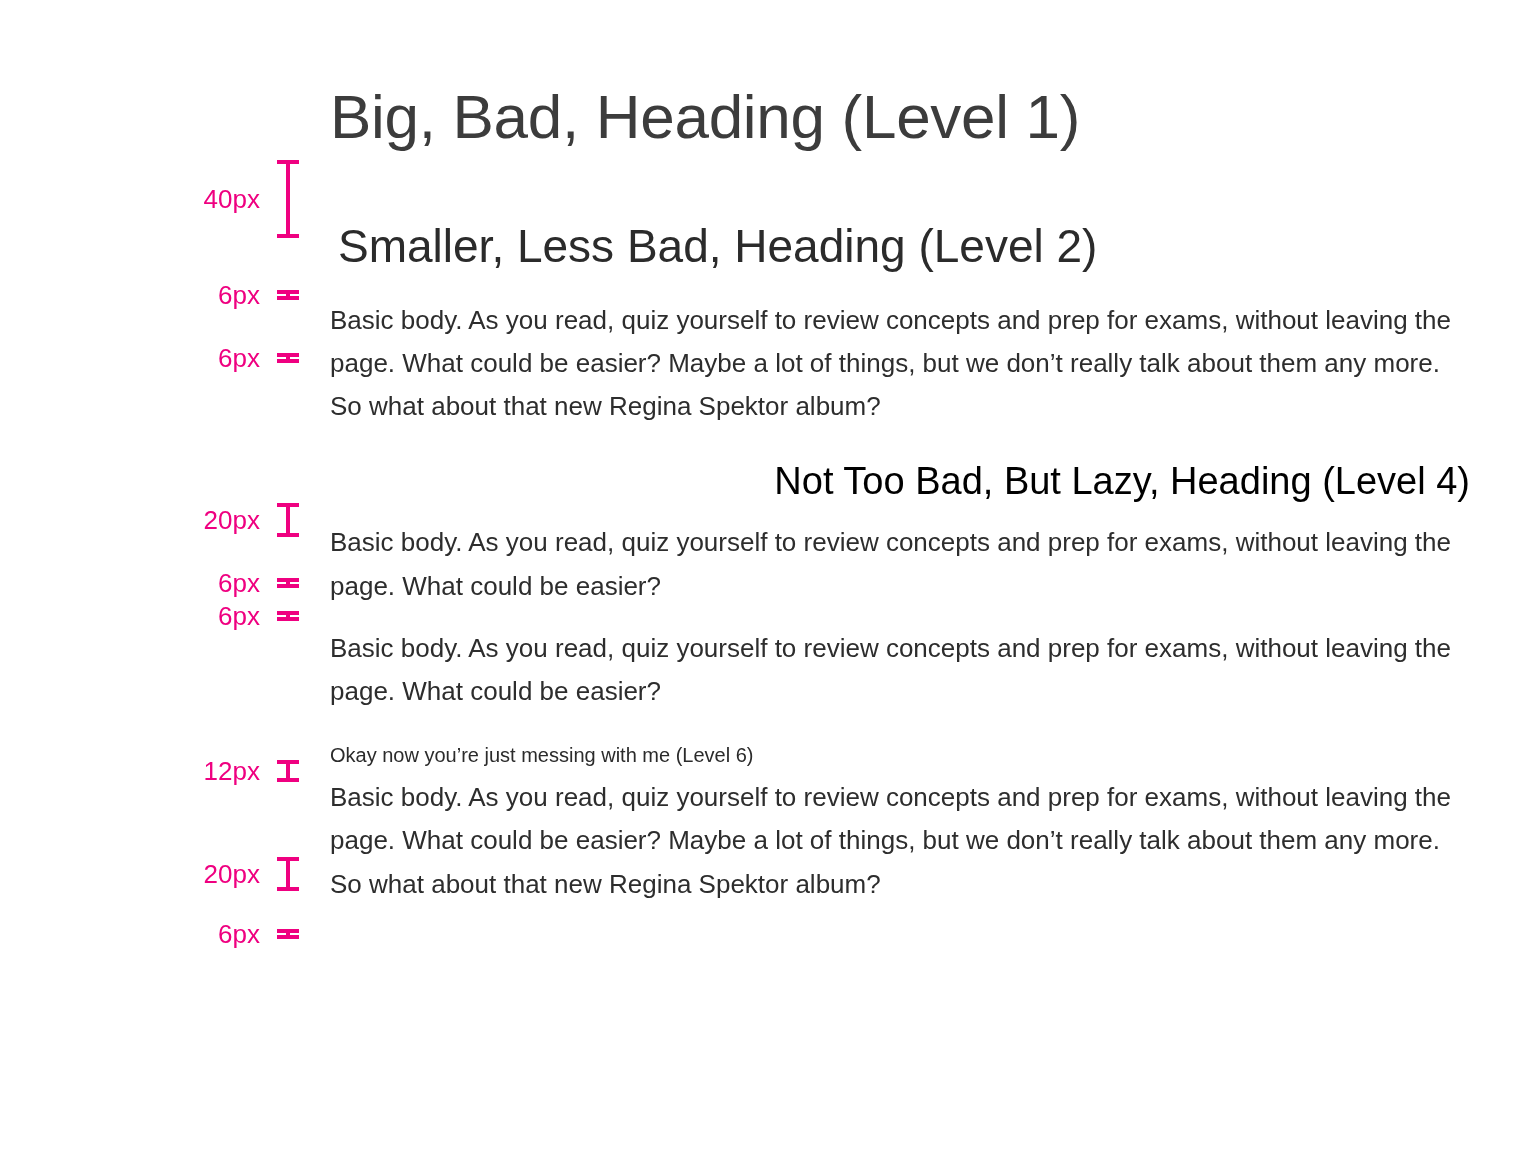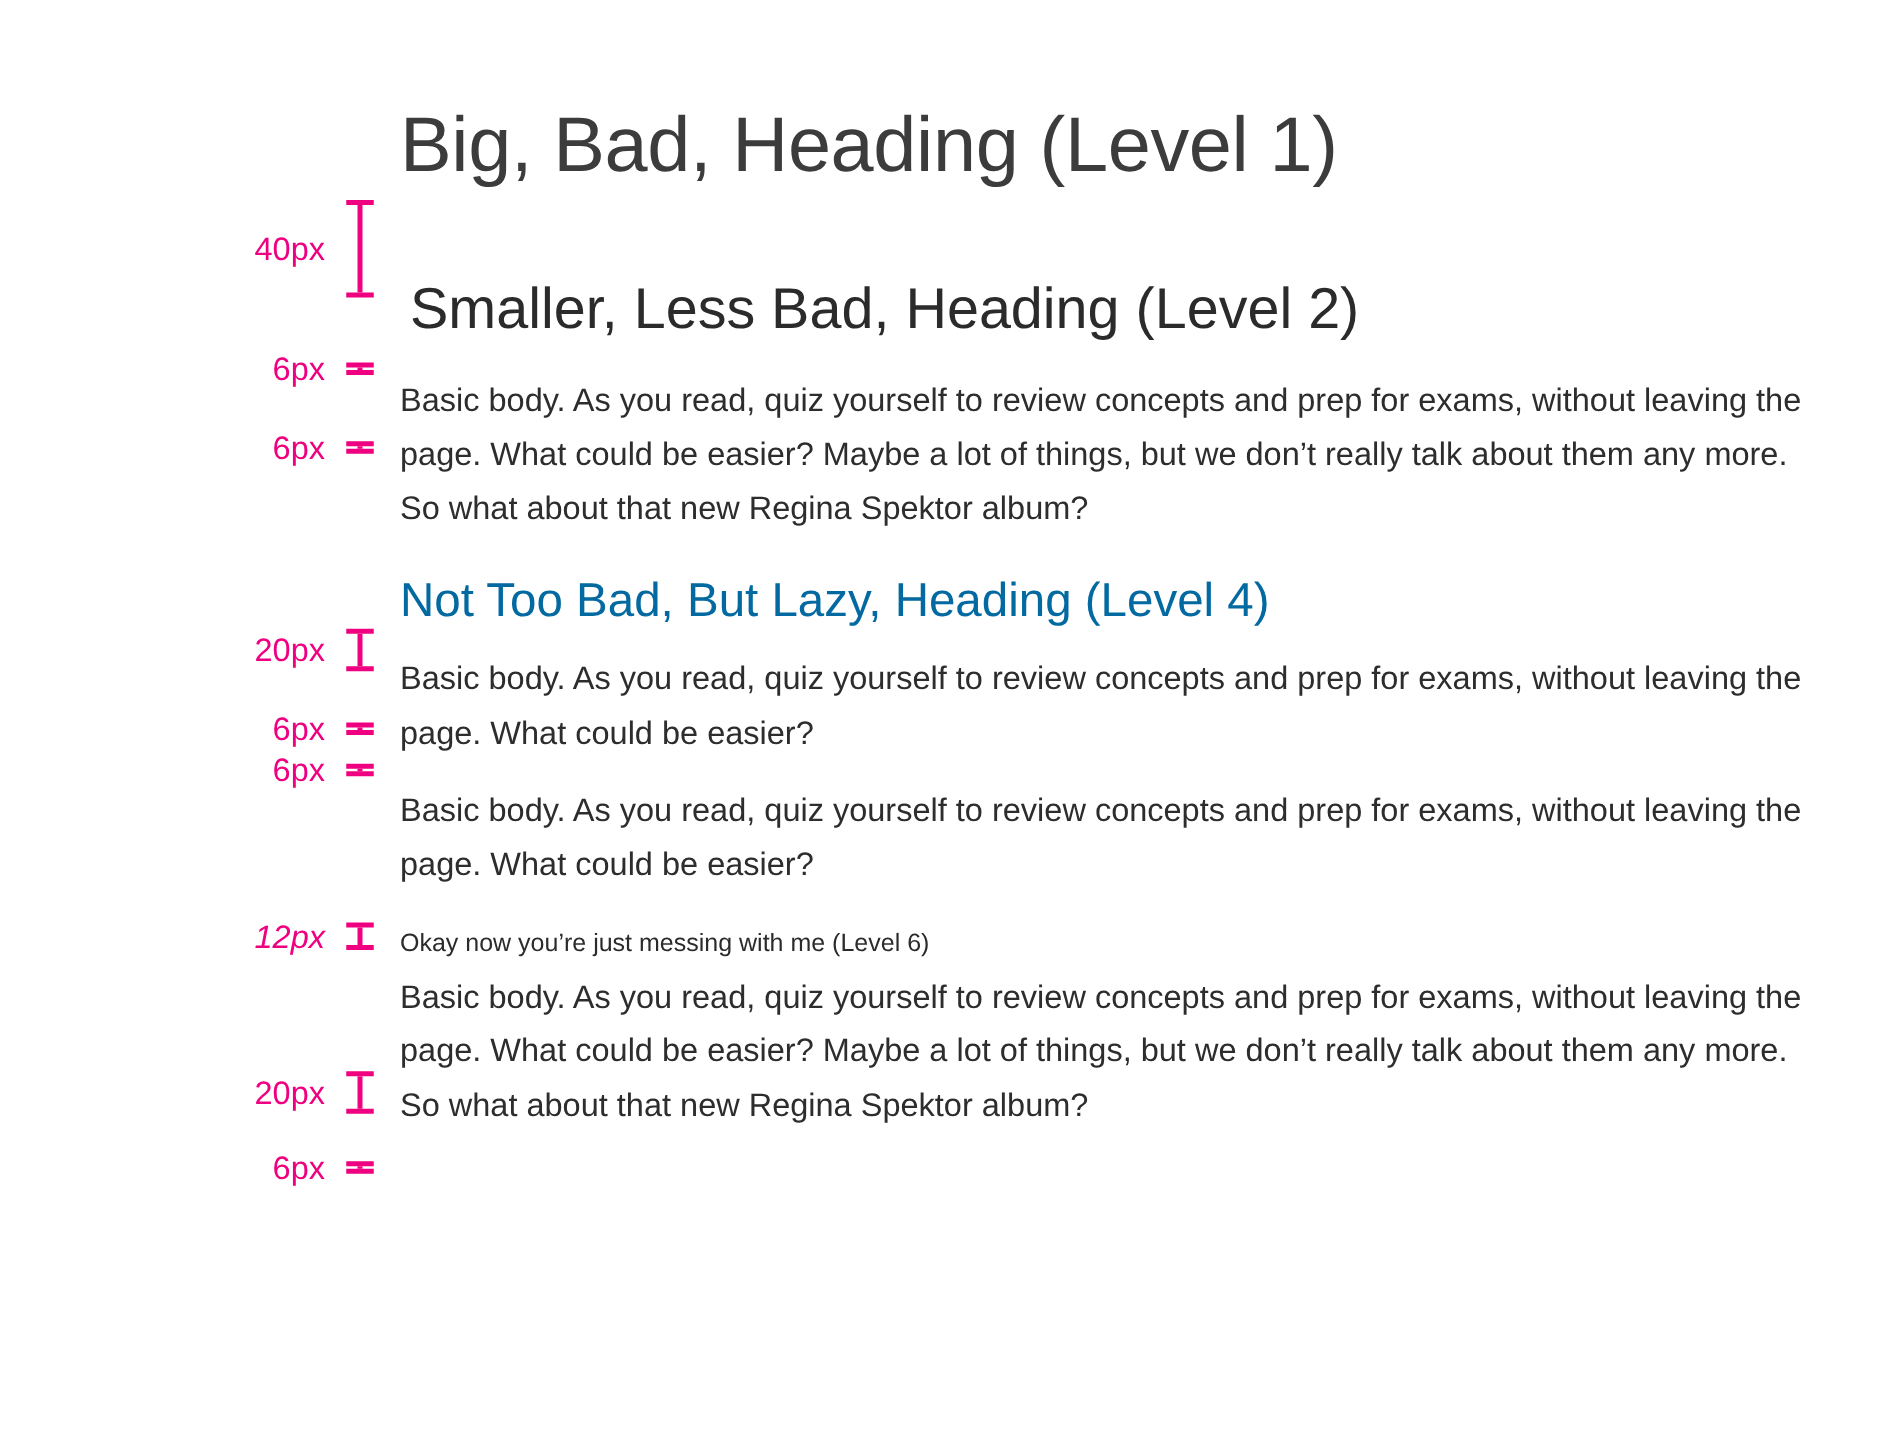--- a/index.html
+++ b/index.html
@@ -56,21 +56,21 @@
   }
   .spec-marker .stem {
     width: 4px;
     background: #ef0080;
     flex: 1 1 auto;
   }
 
   
   .content {
     position: absolute;
-    left: 320px;
+    left: 330px;
     top: 0;
     width: 1140px;
   }
 
   .h1 {
     font-family: "Liberation Sans", sans-serif;
     font-size: 62px;
     font-weight: 300;
     color: #3c3c3c;
     letter-spacing: -0.3px;
@@ -90,23 +90,24 @@
     font-size: 36px;
     font-weight: 700;
     color: #232323;
     line-height: 1.16;
     margin: 0;
   }
   .h4 {
     font-family: "Liberation Sans", sans-serif;
     font-size: 38px;
     font-weight: 400;
-    color: #0369a1;
-    line-height: 1.16;
-    margin: 0;
+    color: #000000;
+    line-height: 1.16;
+    margin: 0;
+    text-align: right;
   }
   .h5 {
     font-family: "Liberation Sans", sans-serif;
     font-size: 33px;
     font-weight: 400;
     color: #2b2b2b;
     line-height: 1.16;
     margin: 0;
   }
   .h6 {
@@ -173,21 +174,21 @@
         </div>
       </div>
       <div class="spec-row" style="top: 611px; height: 10px;">
         <div class="spec-label">6px</div>
         <div class="spec-marker" style="height: 10px;">
           <div class="cap"></div>
           <div class="stem"></div>
           <div class="cap"></div>
         </div>
       </div>
-      <div class="spec-row" style="top: 738px; height: 22px; font-style: italic;">
+      <div class="spec-row" style="top: 760px; height: 22px;">
         <div class="spec-label">12px</div>
         <div class="spec-marker" style="height: 22px;">
           <div class="cap"></div>
           <div class="stem"></div>
           <div class="cap"></div>
         </div>
       </div>
       <div class="spec-row" style="top: 857px; height: 34px;">
         <div class="spec-label">20px</div>
         <div class="spec-marker" style="height: 34px;">

